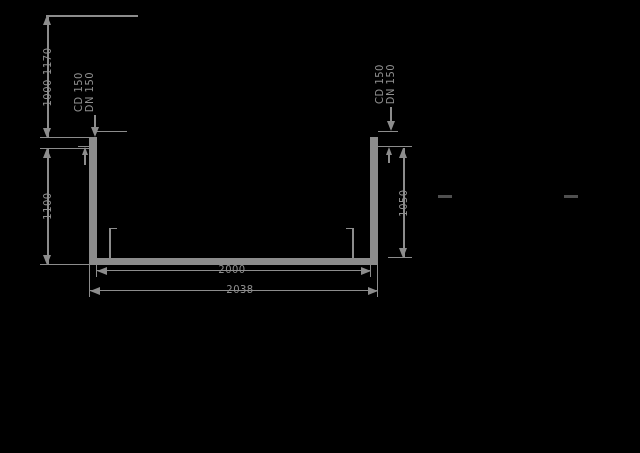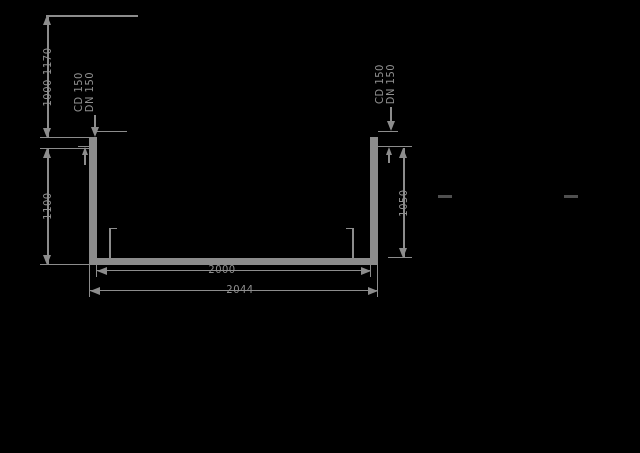--- a/index.html
+++ b/index.html
@@ -86,25 +86,25 @@
   <div class="vline" style="left:403px;top:148px;height:110px;"></div>
   <div class="arr arr-up" style="left:399px;top:148px;"></div>
   <div class="arr arr-down" style="left:399px;top:248px;"></div>
   <div class="lbl rot" style="left:374px;top:197px;width:60px;">1050</div>
 
   <div class="vline thinv" style="left:96px;top:265px;height:12px;"></div>
   <div class="vline thinv" style="left:370px;top:265px;height:12px;"></div>
   <div class="hline thin" style="left:97px;top:270px;width:274px;"></div>
   <div class="arr arr-left" style="left:97px;top:267px;"></div>
   <div class="arr arr-right" style="left:361px;top:267px;"></div>
-  <div class="lbl" style="left:192px;top:264px;width:60px;">2000</div>
+  <div class="lbl" style="left:202px;top:264px;width:60px;">2000</div>
 
   <div class="vline thinv" style="left:89px;top:265px;height:32px;"></div>
   <div class="vline thinv" style="left:377px;top:265px;height:32px;"></div>
   <div class="hline thin" style="left:90px;top:290px;width:288px;"></div>
   <div class="arr arr-left" style="left:90px;top:287px;"></div>
   <div class="arr arr-right" style="left:368px;top:287px;"></div>
-  <div class="lbl" style="left:210px;top:284px;width:60px;">2044</div>
+  <div class="lbl" style="left:210px;top:284px;width:60px;">2038</div>
 
   <div class="faint" style="left:438px;top:195px;width:14px;height:3px;"></div>
   <div class="faint" style="left:564px;top:195px;width:14px;height:3px;"></div>
 
 </div>
 
 </body></html>

